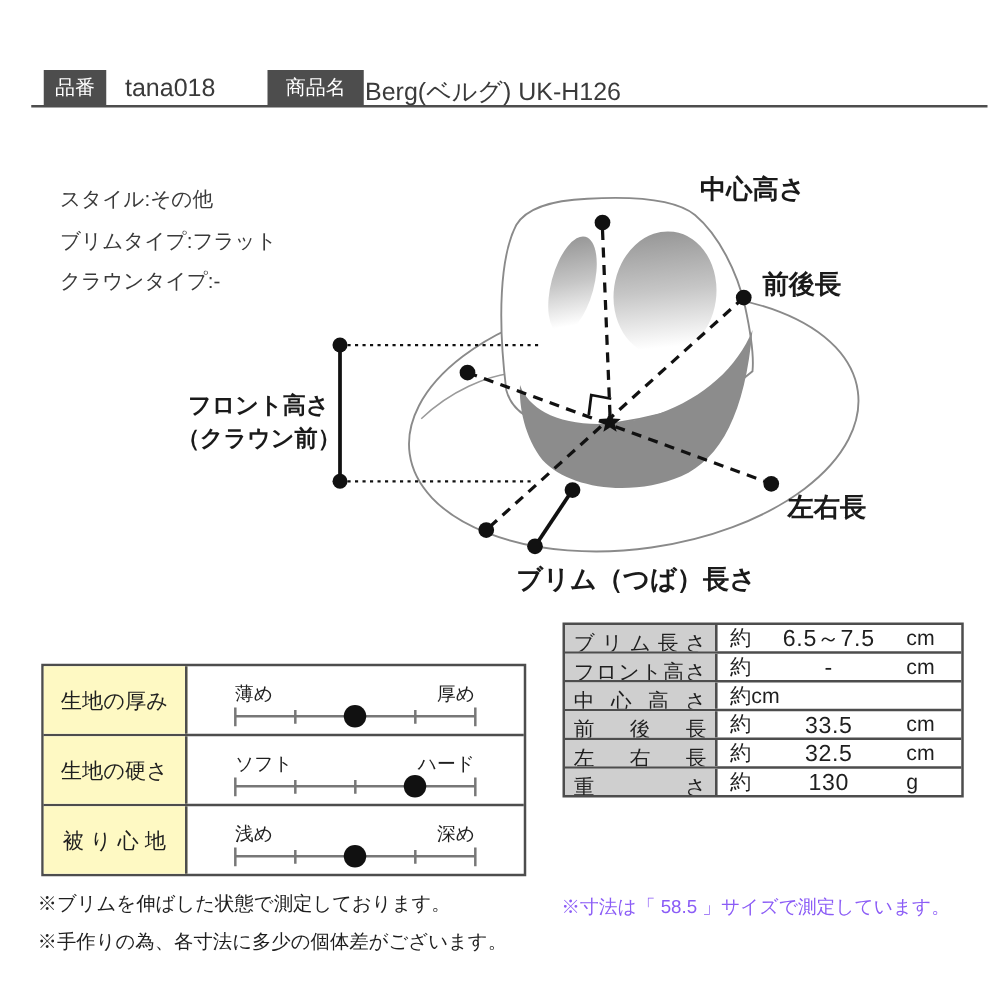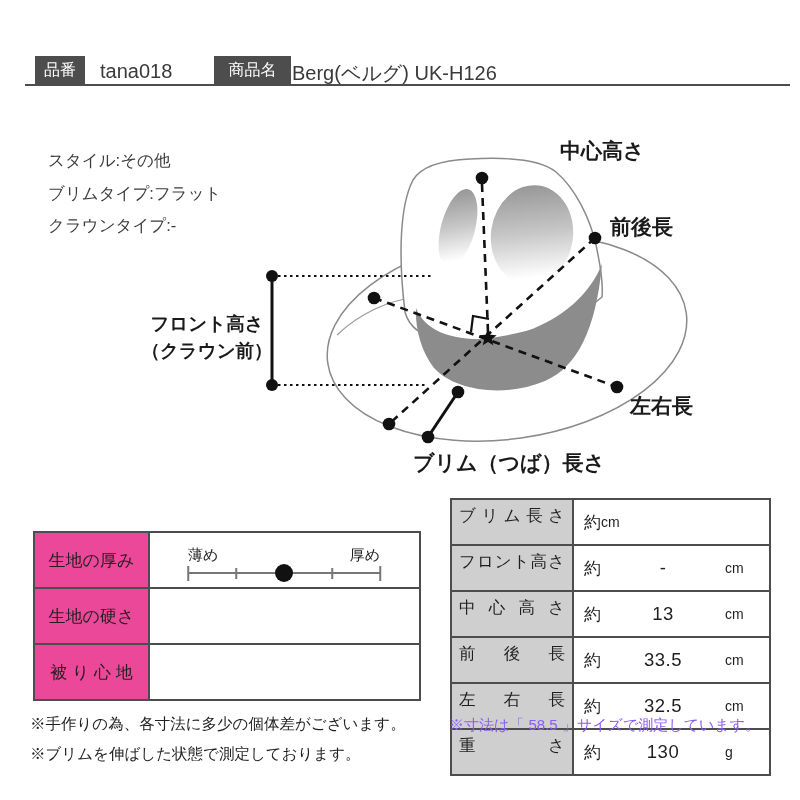--- a/index.html
+++ b/index.html
@@ -22,44 +22,44 @@
   .attrs { position:absolute; left:48px; top:100px; font-size:16.5px; line-height:32.5px; color:#3a3a3a;margin-top:44px; }
   
   .diagram-svg { position:absolute; left:0; top:0; width:800px; height:800px; }
   .dlabel { font-size:21px; font-weight:600; fill:#1a1a1a; }
   .dlabel-small { font-size:18.5px; font-weight:600; fill:#1a1a1a; }
   
   .feature-table { position:absolute; left:33px; top:531px; width:388px;
                    border:2px solid #4d4d4d; box-sizing:border-box; background:#fff; }
   .f-row { display:flex; height:54px; border-top:2px solid #4d4d4d; }
   .f-row:first-child { border-top:none; }
-  .f-label { width:115px; background:#ec4899; border-right:2px solid #4d4d4d; box-sizing:border-box;
+  .f-label { width:115px; background:#fef9c3; border-right:2px solid #4d4d4d; box-sizing:border-box;
              display:flex; align-items:center; justify-content:center; font-size:17px; color:#1f1f1f; white-space:nowrap; }
   .f-slider { position:relative; flex:1; }
   .s-min { position:absolute; left:38px;  top:13px; font-size:15px; color:#1f1f1f; }
   .s-max { position:absolute; right:39px; top:13px; font-size:15px; color:#1f1f1f; }
   .s-track { position:absolute; left:38px; right:39px; top:40px; height:0; }
   .s-line { position:absolute; left:0; right:0; top:-0.75px; height:1.5px; background:#777; }
   .s-tick { position:absolute; width:1.5px; background:#777; transform:translateX(-50%); }
   .s-tick.end { height:15px; top:-7.5px; }
   .s-tick.mid { height:11px; top:-5.5px; }
   .s-dot { position:absolute; width:18px; height:18px; background:#111; border-radius:50%;
            top:-9px; transform:translateX(-50%); }
   
   .size-table { position:absolute; left:450px; top:498px; width:321px;
                 border:2px solid #4d4d4d; box-sizing:border-box; background:#fff; }
-  .z-row { display:flex; height:44px; border-top:2px solid #4d4d4d; }
+  .z-row { display:flex; height:21px; border-top:2px solid #4d4d4d; }
   .z-row:first-child { border-top:none; }
   .z-label { width:122px; background:#cfcfcf; border-right:2px solid #4d4d4d; box-sizing:border-box;
              font-size:16.5px; color:#1f1f1f; padding:0 7px; line-height:31.6px;
              text-align:justify; text-align-last:justify; white-space:nowrap; overflow:hidden; }
   .z-data { flex:1; display:flex; align-items:center; color:#1f1f1f; }
   .z-approx { margin-left:10px; font-size:17px; }
   .z-value  { flex:1; text-align:center; font-size:18.5px; letter-spacing:0.5px; }
-  .z-unit   { width:44px; font-size:14px; }
+  .z-unit   { width:44px; font-size:17px; }
   
   .fn-left  { position:absolute; left:30px;  top:709px; font-size:15.5px; line-height:30px; color:#1f1f1f; }
   .fn-right { position:absolute; left:449px; top:716px; font-size:15px; color:#8b5cf6; }
 </style>
 </head>
 <body>
 
 <div class="page">
 
   <div class="header-rule"></div>
@@ -146,47 +146,73 @@
           <div class="s-tick mid" style="left:25%"></div>
           <div class="s-tick mid" style="left:50%"></div>
           <div class="s-tick mid" style="left:75%"></div>
           <div class="s-tick end" style="left:100%"></div>
           <div class="s-dot" style="left: 50%;"></div>
         </div>
       </div>
     </div>
     <div class="f-row">
       <div class="f-label">生地の硬さ</div>
+      <div class="f-slider">
+        <span class="s-min">ソフト</span>
+        <span class="s-max">ハード</span>
+        <div class="s-track">
+          <div class="s-line"></div>
+          <div class="s-tick end" style="left:0%"></div>
+          <div class="s-tick mid" style="left:25%"></div>
+          <div class="s-tick mid" style="left:50%"></div>
+          <div class="s-tick mid" style="left:75%"></div>
+          <div class="s-tick end" style="left:100%"></div>
+          <div class="s-dot" style="left: 75%;"></div>
+        </div>
+      </div>
     </div>
     <div class="f-row">
       <div class="f-label">被 り 心 地</div>
+      <div class="f-slider">
+        <span class="s-min">浅め</span>
+        <span class="s-max">深め</span>
+        <div class="s-track">
+          <div class="s-line"></div>
+          <div class="s-tick end" style="left:0%"></div>
+          <div class="s-tick mid" style="left:25%"></div>
+          <div class="s-tick mid" style="left:50%"></div>
+          <div class="s-tick mid" style="left:75%"></div>
+          <div class="s-tick end" style="left:100%"></div>
+          <div class="s-dot" style="left: 50%;"></div>
+        </div>
+      </div>
     </div>
   </div>
 
   <div class="size-table">
     <div class="z-row">
       <div class="z-label">ブリム長さ</div>
       <div class="z-data">
         <span class="z-approx">約</span>
+        <span class="z-value">6.5～7.5</span>
         <span class="z-unit">cm</span>
       </div>
     </div>
     <div class="z-row">
       <div class="z-label">フロント高さ</div>
       <div class="z-data">
         <span class="z-approx">約</span>
         <span class="z-value">-</span>
         <span class="z-unit">cm</span>
       </div>
     </div>
     <div class="z-row">
       <div class="z-label">中心高さ</div>
       <div class="z-data">
         <span class="z-approx">約</span>
-        <span class="z-value">13</span>
         <span class="z-unit">cm</span>
       </div>
     </div>
     <div class="z-row">
       <div class="z-label">前後長</div>
       <div class="z-data">
         <span class="z-approx">約</span>
         <span class="z-value">33.5</span>
         <span class="z-unit">cm</span>
       </div>
@@ -203,18 +229,18 @@
       <div class="z-label">重さ</div>
       <div class="z-data">
         <span class="z-approx">約</span>
         <span class="z-value">130</span>
         <span class="z-unit">g</span>
       </div>
     </div>
   </div>
 
   <div class="fn-left">
+    <div>※ブリムを伸ばした状態で測定しております。</div>
     <div>※手作りの為、各寸法に多少の個体差がございます。</div>
-    <div>※ブリムを伸ばした状態で測定しております。</div>
   </div>
   <div class="fn-right">※寸法は「 58.5 」サイズで測定しています。</div>
 
 </div>
 
 </body></html>

